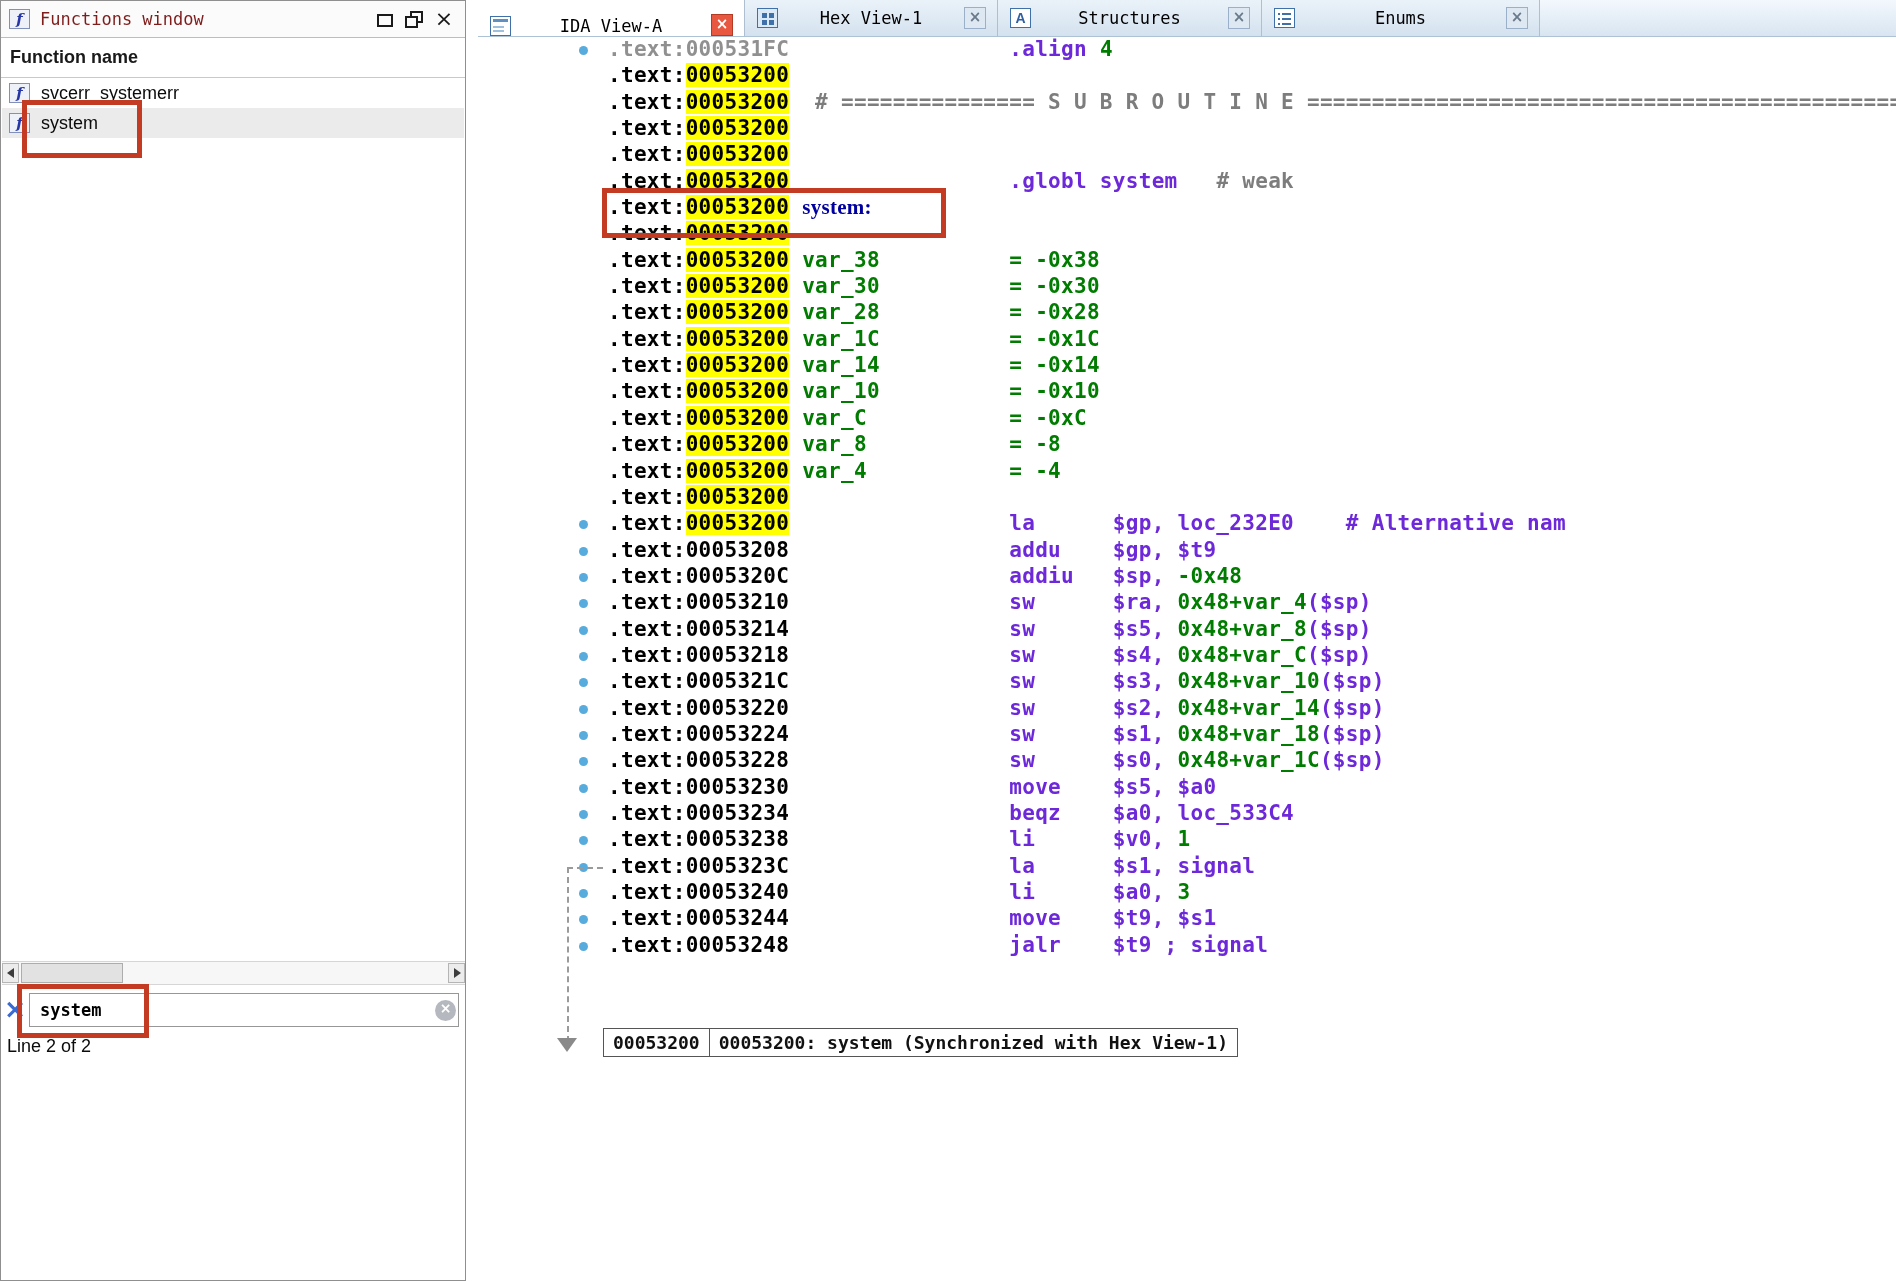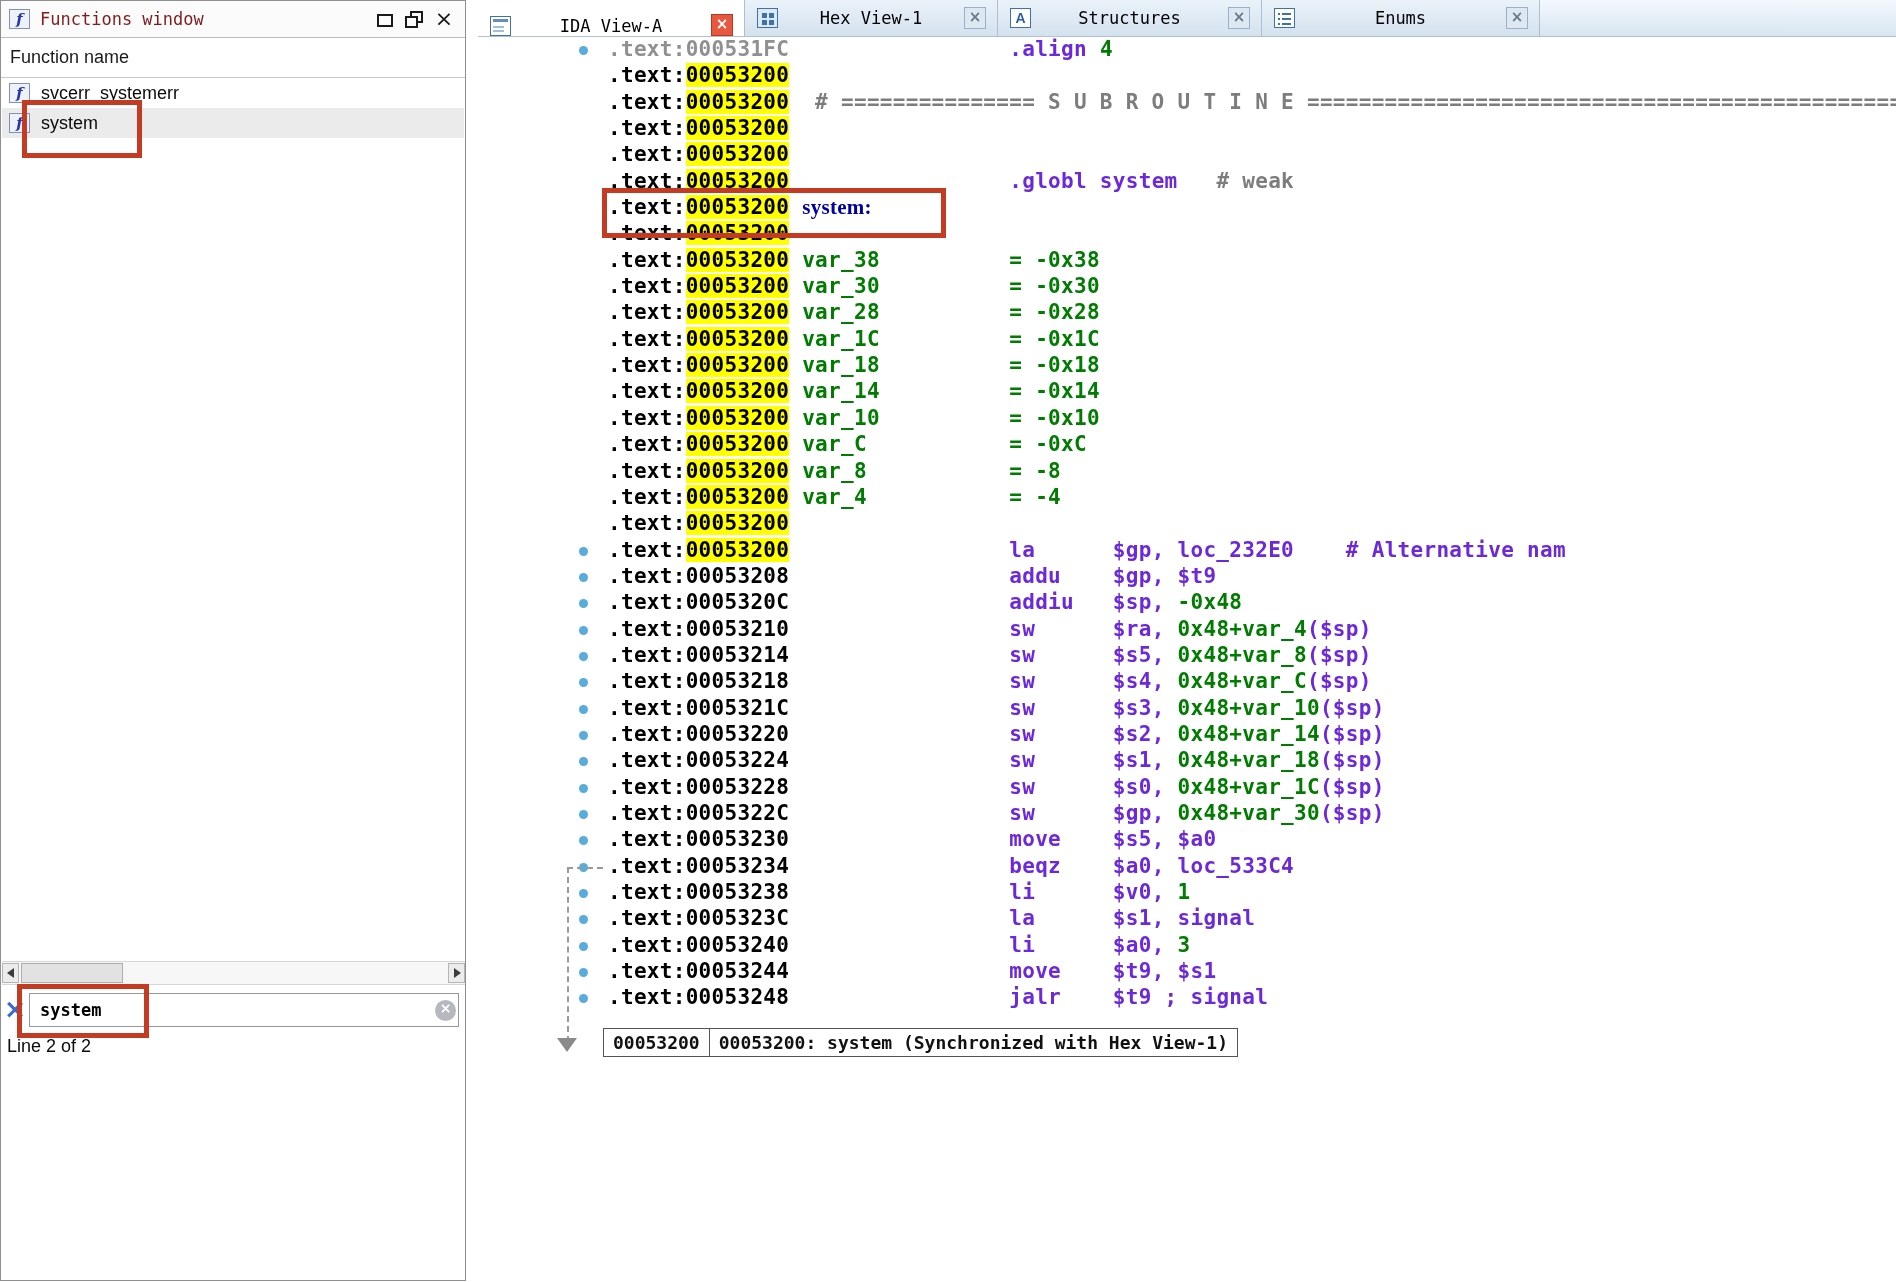--- a/index.html
+++ b/index.html
@@ -13,21 +13,21 @@
          font:italic bold 15px "DejaVu Serif",serif;text-align:center;line-height:19px;box-sizing:border-box;}
   .titlebar .ficon{margin-left:8px;}
   .title-text{margin-left:10px;font:17px "DejaVu Sans Mono",monospace;color:#7f1d1d;}
   .winbtns{position:absolute;right:6px;top:4px;display:flex;}
   .wbtn{width:30px;height:28px;position:relative;display:inline-block;cursor:default;text-align:center;}
   .sq{position:absolute;left:8px;top:9px;width:12px;height:9px;border:2px solid #1a1a1a;}
   .sq2a{position:absolute;left:11px;top:6px;width:9px;height:8px;border:2px solid #1a1a1a;}
   .sq2b{position:absolute;left:6px;top:11px;width:9px;height:8px;border:2px solid #1a1a1a;background:#fbfbfb;}
   .xbtn{font:22px "DejaVu Sans",sans-serif;line-height:28px;color:#1a1a1a;}
 
-  .colhdr{height:39px;line-height:39px;padding-left:9px;border-bottom:1px solid #c9c9c9;font-size:18px;color:#1a1a1a;}
+  .colhdr{height:39px;line-height:39px;padding-left:9px;border-bottom:1px solid #c9c9c9;font-size:18px;color:#1a1a1a;font-weight:bold;}
   #flist{position:absolute;left:1px;top:77px;right:1px;}
   .frow{height:30px;display:flex;align-items:center;padding-left:7px;}
   .frow.selected{background:#ebebeb;}
   .flabel{margin-left:11px;font-size:18px;color:#0b0b0b;}
 
   
   #hscroll{position:absolute;left:1px;top:960px;width:463px;height:24px;background:#f7f7f7;
            border-top:1px solid #d6d6d6;border-bottom:1px solid #d6d6d6;box-sizing:border-box;}
   .sb-btn{position:absolute;top:1px;width:17px;height:20px;background:#ececec;border:1px solid #b5b5b5;box-sizing:border-box;}
   .sb-left{left:0;}
@@ -181,38 +181,36 @@
     <div class="dline"><span class="aseg">.text:</span><span class="ahl">00053200</span><span class="tc">  # =============== S U B R O U T I N E ==============================================================</span></div>
     <div class="dline"><span class="aseg">.text:</span><span class="ahl">00053200</span></div>
     <div class="dline"><span class="aseg">.text:</span><span class="ahl">00053200</span></div>
     <div class="dline"><span class="aseg">.text:</span><span class="ahl">00053200</span><span class="tk">                 </span><span class="tb">.globl system</span><span class="tk">   </span><span class="tc"># weak</span></div>
     <div class="dline"><span class="aseg">.text:</span><span class="ahl">00053200</span><span class="tk"> </span><span class="tn">system:</span></div>
     <div class="dline"><span class="aseg">.text:</span><span class="ahl">00053200</span></div>
     <div class="dline"><span class="aseg">.text:</span><span class="ahl">00053200</span><span class="tk"> </span><span class="tg">var_38</span><span class="tk">          </span><span class="tg">= -0x38</span></div>
     <div class="dline"><span class="aseg">.text:</span><span class="ahl">00053200</span><span class="tk"> </span><span class="tg">var_30</span><span class="tk">          </span><span class="tg">= -0x30</span></div>
     <div class="dline"><span class="aseg">.text:</span><span class="ahl">00053200</span><span class="tk"> </span><span class="tg">var_28</span><span class="tk">          </span><span class="tg">= -0x28</span></div>
     <div class="dline"><span class="aseg">.text:</span><span class="ahl">00053200</span><span class="tk"> </span><span class="tg">var_1C</span><span class="tk">          </span><span class="tg">= -0x1C</span></div>
-    <div class="dline"><span class="aseg">.text:</span><span class="ahl">00053200</span><span class="tk"> </span><span class="tg">var_18</span><span class="tk">          </span><span class="tg">= -0x18</span></div>
     <div class="dline"><span class="aseg">.text:</span><span class="ahl">00053200</span><span class="tk"> </span><span class="tg">var_14</span><span class="tk">          </span><span class="tg">= -0x14</span></div>
     <div class="dline"><span class="aseg">.text:</span><span class="ahl">00053200</span><span class="tk"> </span><span class="tg">var_10</span><span class="tk">          </span><span class="tg">= -0x10</span></div>
     <div class="dline"><span class="aseg">.text:</span><span class="ahl">00053200</span><span class="tk"> </span><span class="tg">var_C</span><span class="tk">           </span><span class="tg">= -0xC</span></div>
     <div class="dline"><span class="aseg">.text:</span><span class="ahl">00053200</span><span class="tk"> </span><span class="tg">var_8</span><span class="tk">           </span><span class="tg">= -8</span></div>
     <div class="dline"><span class="aseg">.text:</span><span class="ahl">00053200</span><span class="tk"> </span><span class="tg">var_4</span><span class="tk">           </span><span class="tg">= -4</span></div>
     <div class="dline"><span class="aseg">.text:</span><span class="ahl">00053200</span></div>
     <div class="dline"><span class="dot"></span><span class="aseg">.text:</span><span class="ahl">00053200</span><span class="tk">                 </span><span class="tb">la</span><span class="tk">      </span><span class="tb">$gp, loc_232E0</span><span class="tk">    </span><span class="tb"># Alternative nam</span></div>
     <div class="dline"><span class="dot"></span><span class="aseg">.text:</span><span class="anum">00053208</span><span class="tk">                 </span><span class="tb">addu</span><span class="tk">    </span><span class="tb">$gp, $t9</span></div>
     <div class="dline"><span class="dot"></span><span class="aseg">.text:</span><span class="anum">0005320C</span><span class="tk">                 </span><span class="tb">addiu</span><span class="tk">   </span><span class="tb">$sp, </span><span class="tg">-0x48</span></div>
     <div class="dline"><span class="dot"></span><span class="aseg">.text:</span><span class="anum">00053210</span><span class="tk">                 </span><span class="tb">sw</span><span class="tk">      </span><span class="tb">$ra, </span><span class="tg">0x48+var_4</span><span class="tb">($sp)</span></div>
     <div class="dline"><span class="dot"></span><span class="aseg">.text:</span><span class="anum">00053214</span><span class="tk">                 </span><span class="tb">sw</span><span class="tk">      </span><span class="tb">$s5, </span><span class="tg">0x48+var_8</span><span class="tb">($sp)</span></div>
     <div class="dline"><span class="dot"></span><span class="aseg">.text:</span><span class="anum">00053218</span><span class="tk">                 </span><span class="tb">sw</span><span class="tk">      </span><span class="tb">$s4, </span><span class="tg">0x48+var_C</span><span class="tb">($sp)</span></div>
     <div class="dline"><span class="dot"></span><span class="aseg">.text:</span><span class="anum">0005321C</span><span class="tk">                 </span><span class="tb">sw</span><span class="tk">      </span><span class="tb">$s3, </span><span class="tg">0x48+var_10</span><span class="tb">($sp)</span></div>
     <div class="dline"><span class="dot"></span><span class="aseg">.text:</span><span class="anum">00053220</span><span class="tk">                 </span><span class="tb">sw</span><span class="tk">      </span><span class="tb">$s2, </span><span class="tg">0x48+var_14</span><span class="tb">($sp)</span></div>
     <div class="dline"><span class="dot"></span><span class="aseg">.text:</span><span class="anum">00053224</span><span class="tk">                 </span><span class="tb">sw</span><span class="tk">      </span><span class="tb">$s1, </span><span class="tg">0x48+var_18</span><span class="tb">($sp)</span></div>
     <div class="dline"><span class="dot"></span><span class="aseg">.text:</span><span class="anum">00053228</span><span class="tk">                 </span><span class="tb">sw</span><span class="tk">      </span><span class="tb">$s0, </span><span class="tg">0x48+var_1C</span><span class="tb">($sp)</span></div>
-    <div class="dline"><span class="dot"></span><span class="aseg">.text:</span><span class="anum">0005322C</span><span class="tk">                 </span><span class="tb">sw</span><span class="tk">      </span><span class="tb">$gp, </span><span class="tg">0x48+var_30</span><span class="tb">($sp)</span></div>
     <div class="dline"><span class="dot"></span><span class="aseg">.text:</span><span class="anum">00053230</span><span class="tk">                 </span><span class="tb">move</span><span class="tk">    </span><span class="tb">$s5, $a0</span></div>
     <div class="dline"><span class="dot"></span><span class="aseg">.text:</span><span class="anum">00053234</span><span class="tk">                 </span><span class="tb">beqz</span><span class="tk">    </span><span class="tb">$a0, loc_533C4</span></div>
     <div class="dline"><span class="dot"></span><span class="aseg">.text:</span><span class="anum">00053238</span><span class="tk">                 </span><span class="tb">li</span><span class="tk">      </span><span class="tb">$v0, </span><span class="tg">1</span></div>
     <div class="dline"><span class="dot"></span><span class="aseg">.text:</span><span class="anum">0005323C</span><span class="tk">                 </span><span class="tb">la</span><span class="tk">      </span><span class="tb">$s1, signal</span></div>
     <div class="dline"><span class="dot"></span><span class="aseg">.text:</span><span class="anum">00053240</span><span class="tk">                 </span><span class="tb">li</span><span class="tk">      </span><span class="tb">$a0, </span><span class="tg">3</span></div>
     <div class="dline"><span class="dot"></span><span class="aseg">.text:</span><span class="anum">00053244</span><span class="tk">                 </span><span class="tb">move</span><span class="tk">    </span><span class="tb">$t9, $s1</span></div>
     <div class="dline"><span class="dot"></span><span class="aseg">.text:</span><span class="anum">00053248</span><span class="tk">                 </span><span class="tb">jalr</span><span class="tk">    </span><span class="tb">$t9 </span><span class="tb">; signal</span></div>
   </div>
 <div id="jmparrow"></div>
 <div id="jmphead"></div>

